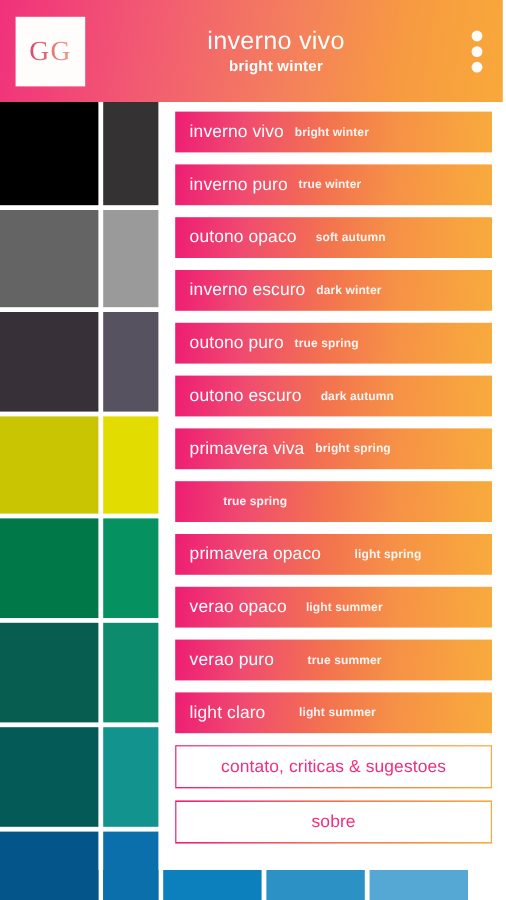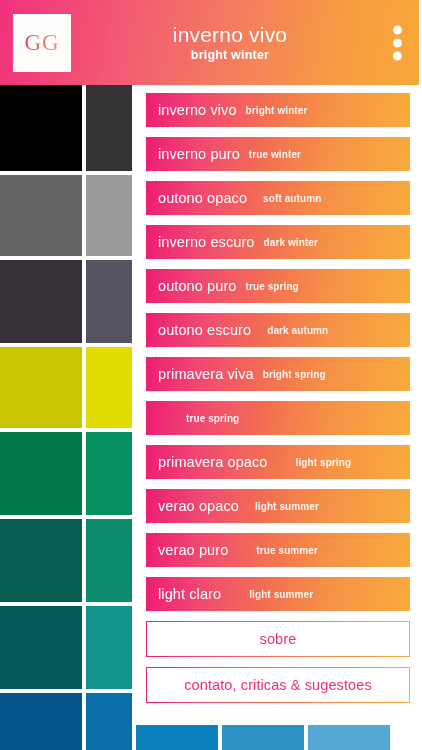--- a/index.html
+++ b/index.html
@@ -206,24 +206,24 @@
           <span class="row-name">verao puro</span>
           <span class="row-en gap-xl">true summer</span>
         </div>
         <div class="row">
           <span class="row-name">light claro</span>
           <span class="row-en gap-xl">light summer</span>
         </div>
       </div>
     <div id="action-buttons">
         <div class="obtn">
+          <span class="obtn-label">contato, criticas &amp; sugestoes</span>
+        </div>
+        <div class="obtn">
           <span class="obtn-label">sobre</span>
-        </div>
-        <div class="obtn">
-          <span class="obtn-label">contato, criticas &amp; sugestoes</span>
         </div>
       </div>
   </div>
 
   <div class="bottom-strip" id="bottom-strip">
       <div class="bs" style="background: rgb(3, 85, 138); width: 82px;"></div>
       <div class="bs" style="background: rgb(11, 111, 171); width: 46px;"></div>
       <div class="bs" style="background: rgb(11, 128, 189); width: 82px;"></div>
       <div class="bs" style="background: rgb(44, 146, 198); width: 82px;"></div>
       <div class="bs" style="background: rgb(85, 168, 211); width: 82px;"></div>

